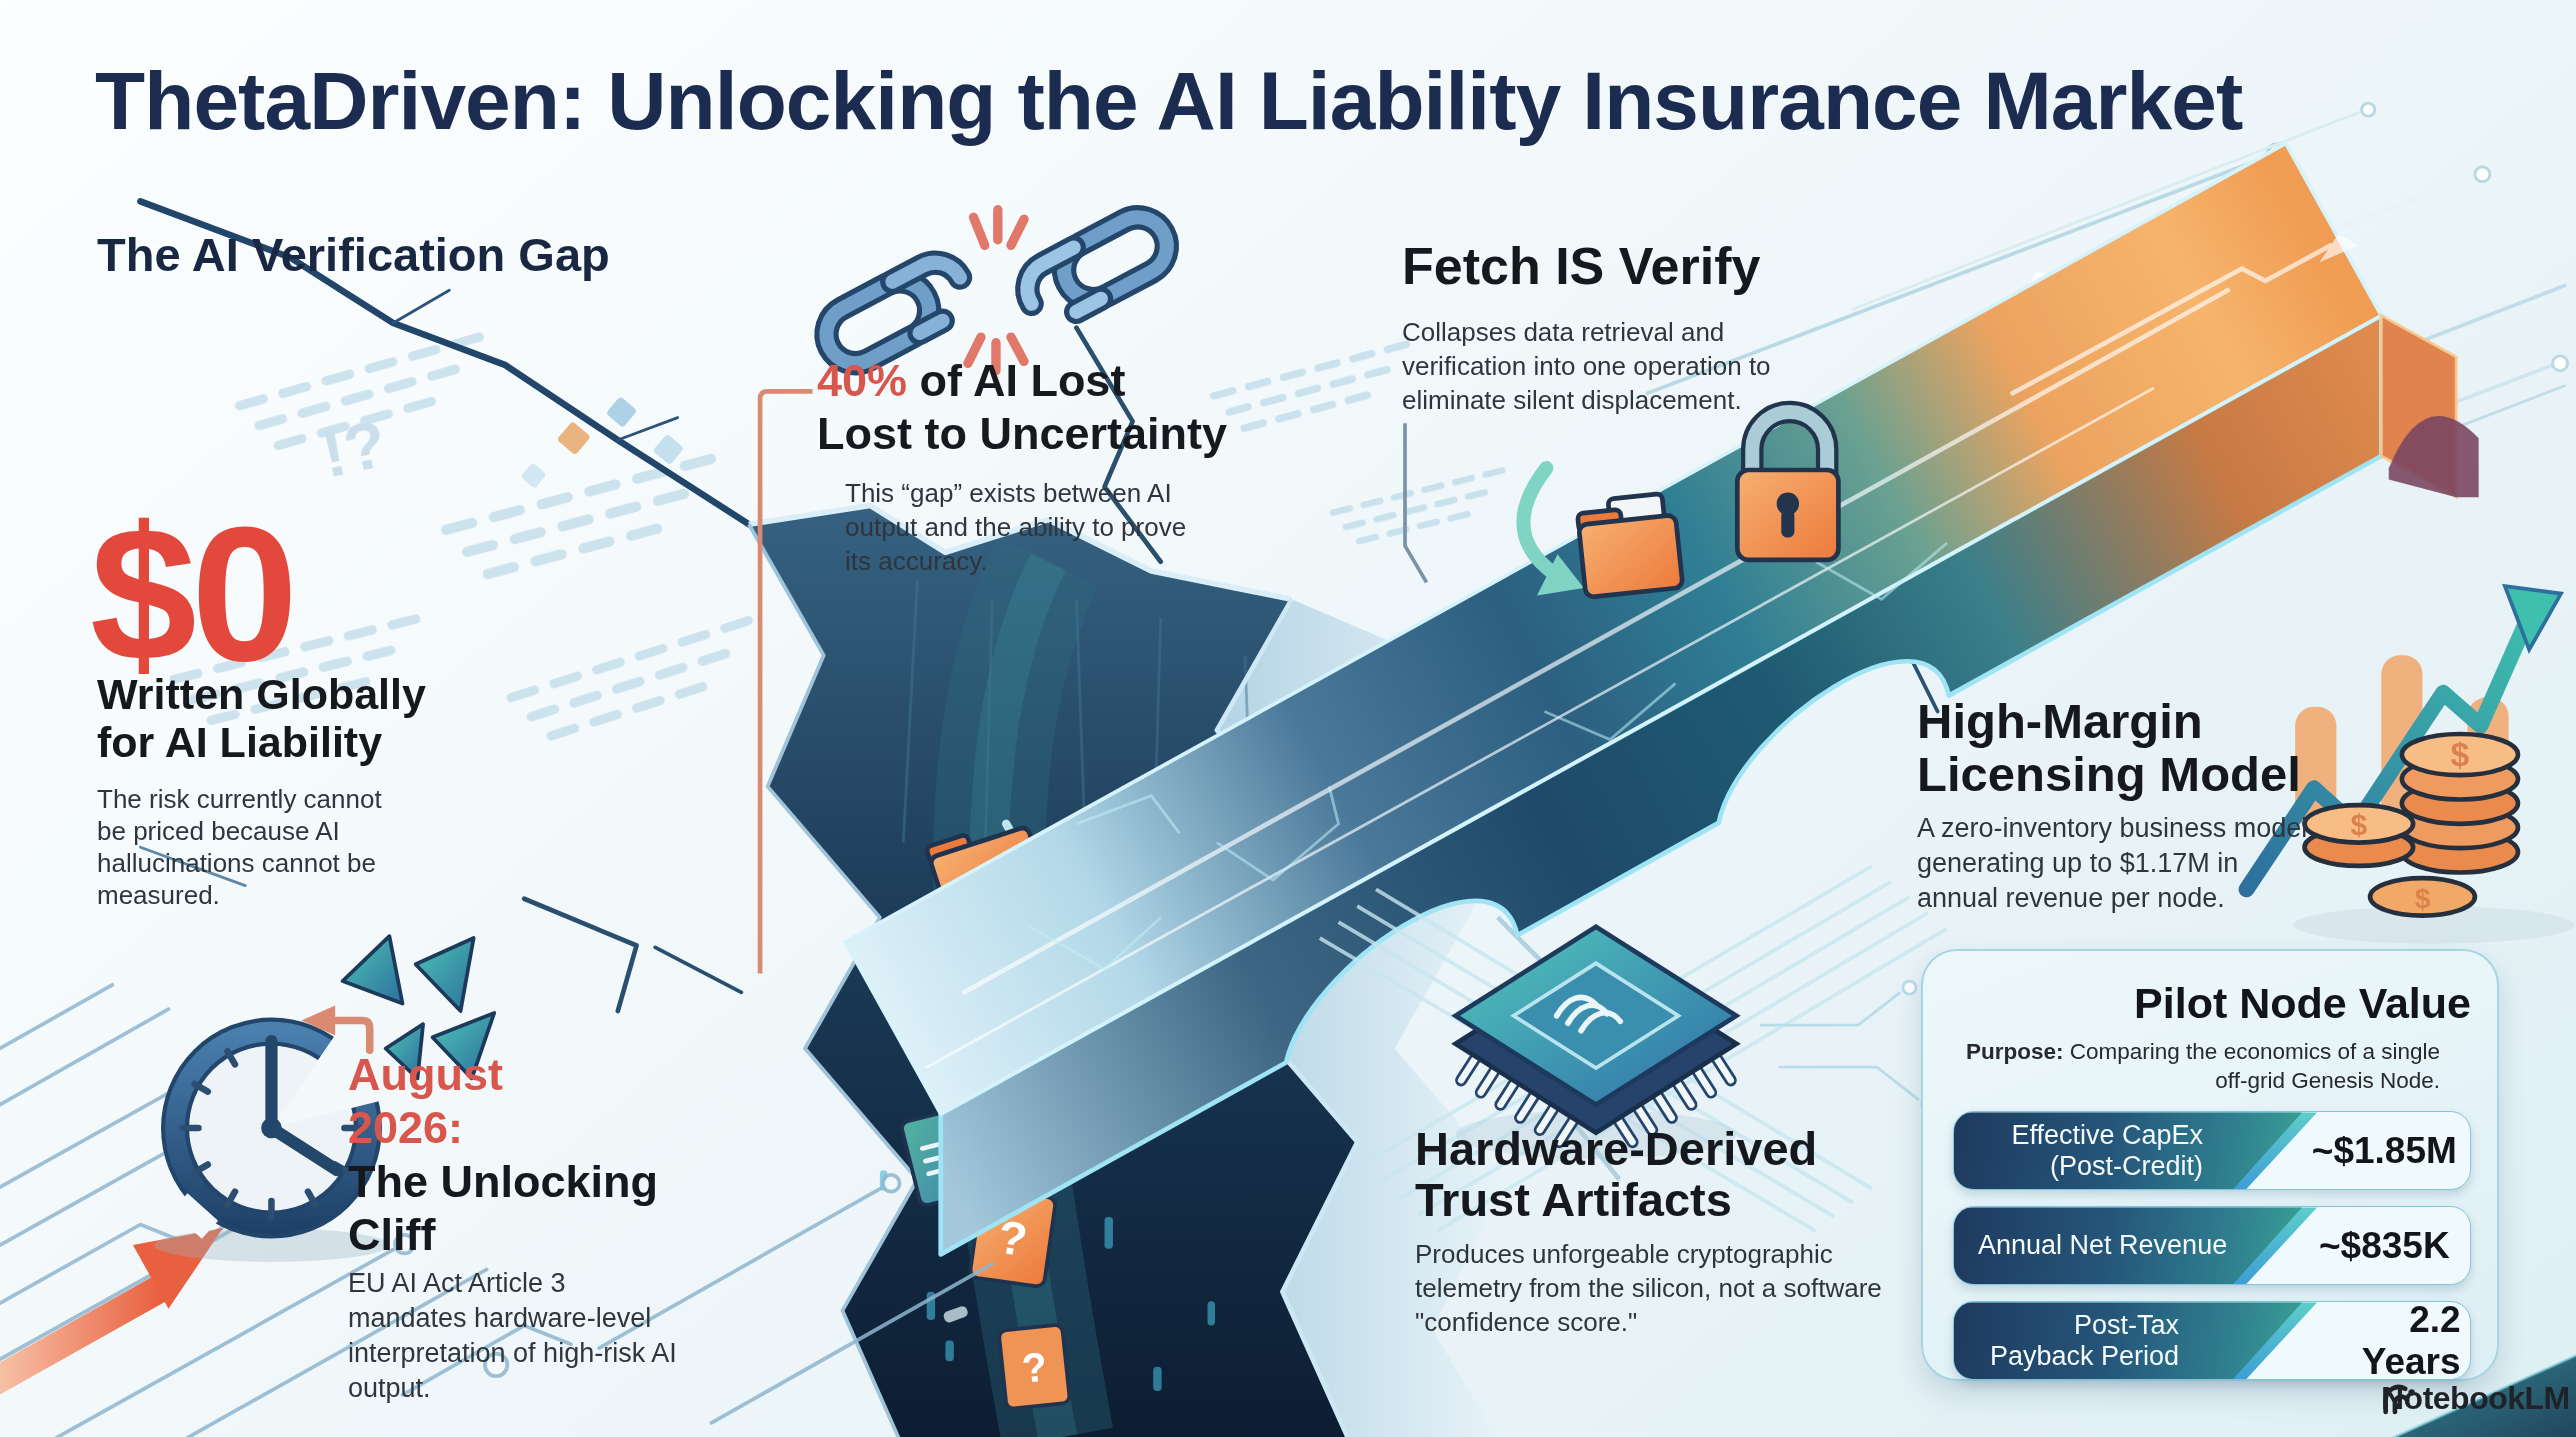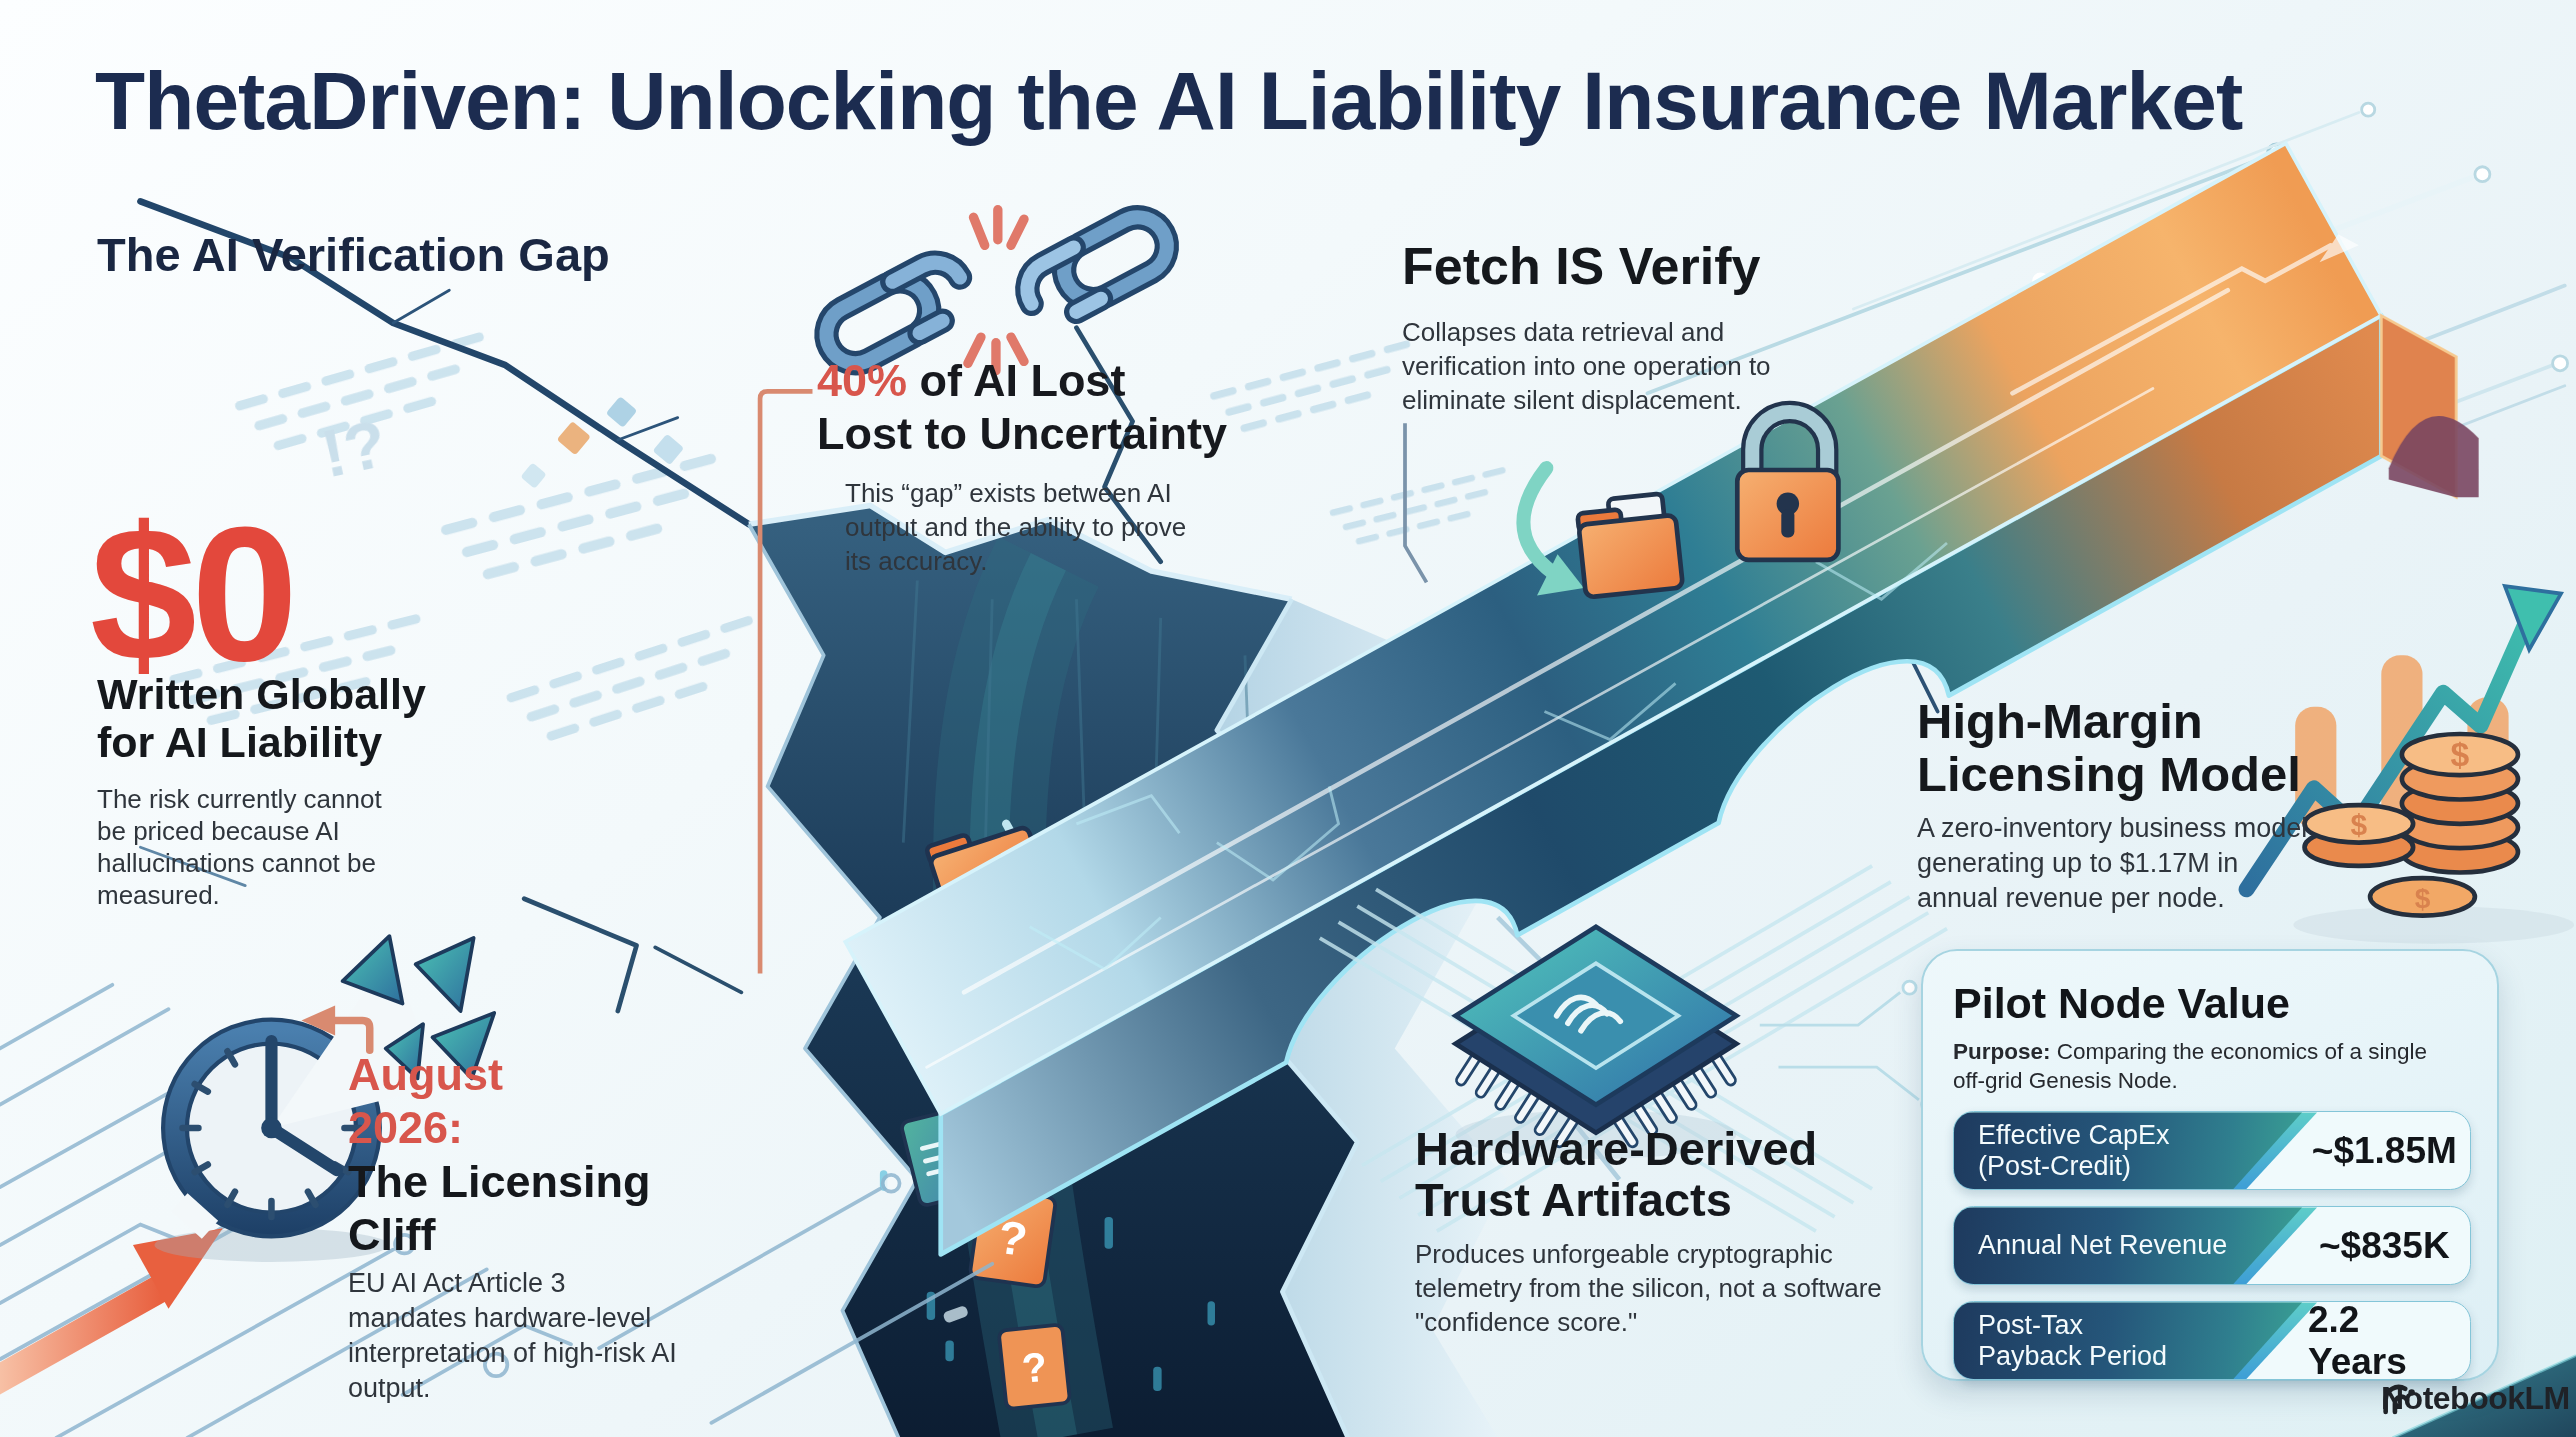--- a/index.html
+++ b/index.html
@@ -24,21 +24,21 @@
   .h-august{left:348px;top:1048px;font-size:45px;font-weight:700;line-height:53px;}
   .h-cliff{left:348px;top:1155px;font-size:45px;font-weight:700;line-height:53px;color:#15181c;}
   .p-eu{left:348px;top:1266px;width:337px;font-size:27px;line-height:35px;}
   .h-margin{left:1917px;top:695px;font-size:49px;font-weight:700;line-height:53px;}
   .p-margin{left:1917px;top:811px;width:393px;font-size:27px;line-height:35px;}
   .h-hardware{left:1415px;top:1123px;font-size:47px;font-weight:700;line-height:51px;}
   .p-hardware{left:1415px;top:1237px;width:468px;}
   
   .panel{left:1921px;top:949px;width:578px;height:432px;box-sizing:border-box;
     background:linear-gradient(160deg,#eef8fb,#ddeff5);border:2.8px solid #a6d4e1;border-radius:36px;
-    box-shadow:0 13px 28px rgba(40,80,110,.18);padding:28px 26px 16px 30px;}
+    box-shadow:0 13px 28px rgba(40,80,110,.18);padding:28px 26px 16px 30px;text-align:right;}
   .panel-title{font-size:43px;font-weight:700;color:#121519;}
   .panel-purpose{margin-top:9.4px;font-size:22.5px;line-height:29px;color:#26292e;width:487px;}
   .pill{position:relative;height:77px;margin-top:16px;border-radius:20.6px;background:#f0fafc;
     border:1.9px solid #83c5d8;overflow:hidden;box-shadow:0 4.7px 9.4px rgba(30,70,100,.18);}
   .pill-edge{position:absolute;top:0;bottom:0;left:0;width:363px;
     background:linear-gradient(180deg,#5ecdc9,#3e9ed6);
     clip-path:polygon(0 0,363px 0,292px 100%,0 100%);}
   .pill-left{position:absolute;top:0;bottom:0;left:0;width:348px;
     background:linear-gradient(97deg,#1e3a5e 0%,#25567a 45%,#2f7e8e 78%,#3aa094 100%);
     clip-path:polygon(0 0,348px 0,279px 100%,0 100%);
@@ -489,21 +489,21 @@
     <div>Written Globally</div>
     <div>for AI Liability</div>
   </div>
   <div class="abs p p-risk">The risk currently cannot be priced because AI hallucinations cannot be measured.</div>
 
   <div class="abs h-august accent">
     <div>August</div>
     <div>2026:</div>
   </div>
   <div class="abs h-cliff">
-    <div>The Licensing</div>
+    <div>The Unlocking</div>
     <div>Cliff</div>
   </div>
   <div class="abs p p-eu">EU AI Act Article 3 mandates hardware-level interpretation of high-risk AI output.</div>
 
   <div class="abs h-margin">
     <div>High-Margin</div>
     <div>Licensing Model</div>
   </div>
   <div class="abs p p-margin">A zero-inventory business model generating up to $1.17M in annual revenue per node.</div>
 

